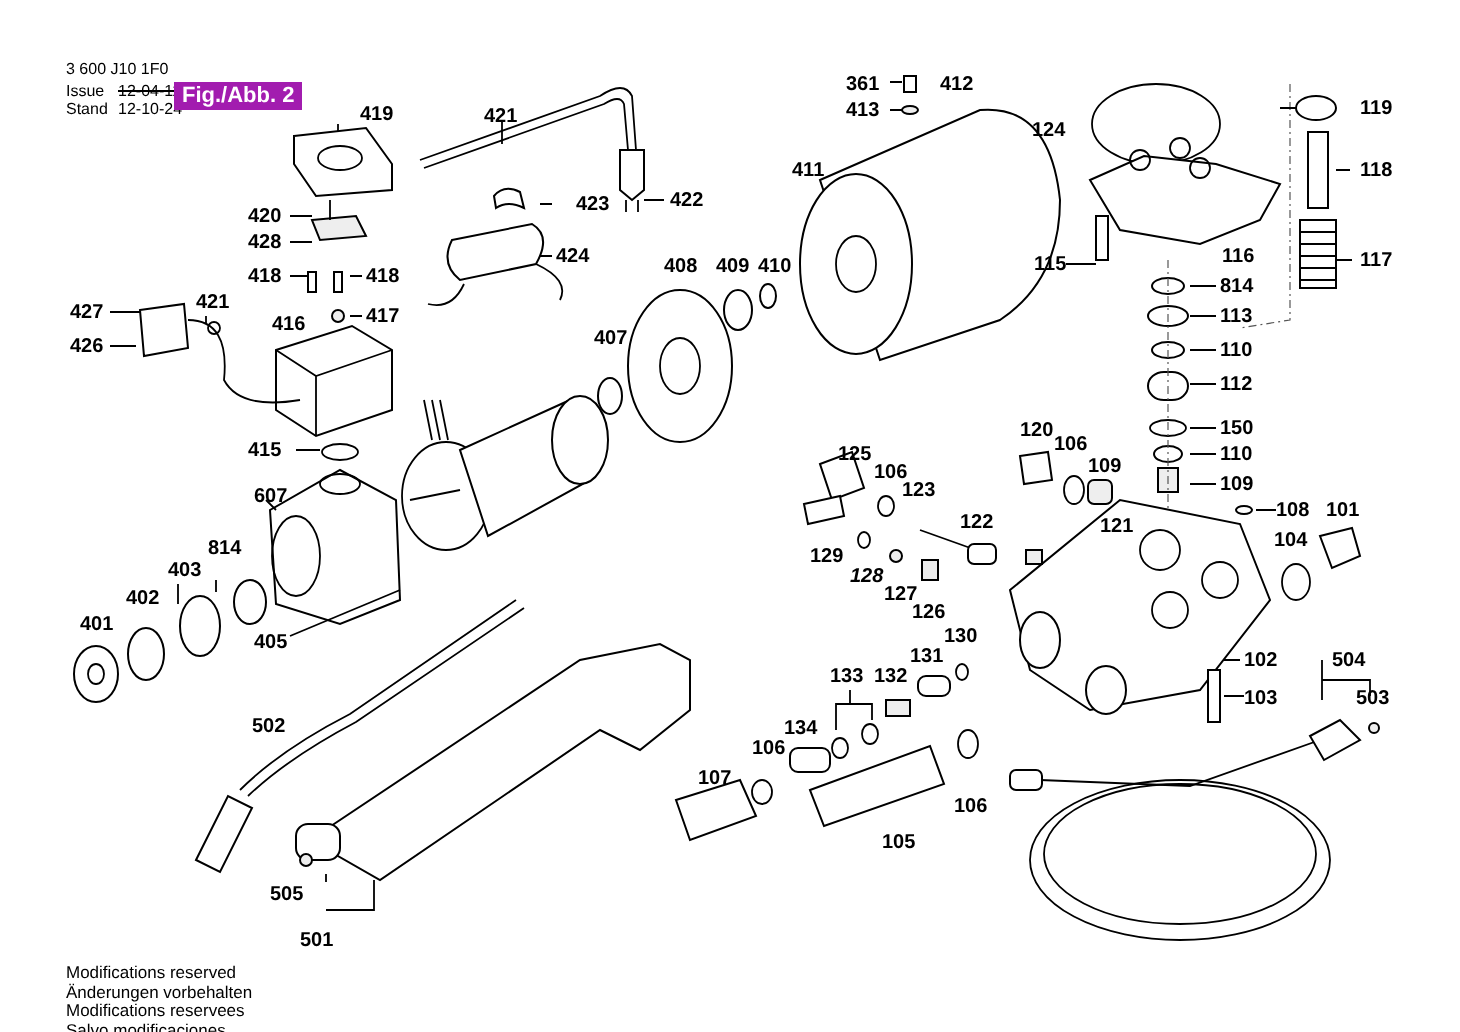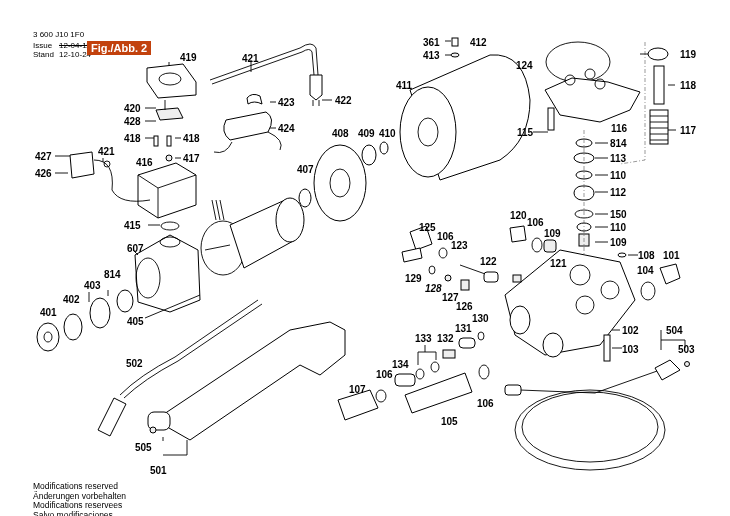--- a/index.html
+++ b/index.html
@@ -1,19 +1,19 @@
 <!DOCTYPE html>
 <html><head>
 <meta charset="utf-8">
 <style>
   html, body { margin: 0; padding: 0; background: #ffffff; }
   body { width: 730px; height: 516px; position: relative; overflow: hidden;
          font-family: "Liberation Sans", sans-serif; color: #000; }
   .hdr { position: absolute; font-size: 8px; line-height: 9px; }
-  .fig { position: absolute; left: 87px; top: 41px; background: #c2410c; color: #fff;
+  .fig { position: absolute; left: 87px; top: 41px; background: #a21caf; color: #fff;
          font-weight: bold; font-size: 11px; padding: 1px 4px; line-height: 12px; }
   .strike { text-decoration: line-through; }
   .footer { position: absolute; left: 33px; top: 482px; font-size: 8.5px; line-height: 9.5px; }
   .lbl { position: absolute; font-size: 10px; font-weight: bold; line-height: 11px; white-space: nowrap; }
   svg.art { position: absolute; left: 0; top: 0; }
   .ln { stroke: #000; stroke-width: 0.9; fill: none; }
   .pt { stroke: #000; stroke-width: 1; fill: #fff; }
   .pg { stroke: #000; stroke-width: 1; fill: #eee; }
   .dash { stroke: #555; stroke-width: 0.6; fill: none; stroke-dasharray: 4 2 1 2; }
 </style>
@@ -209,21 +209,21 @@
     <path d="M595 143 L608 143 M595 158 L608 158 M595 175 L608 175 M595 192 L608 192 M595 214 L608 214 M595 227 L608 227 M595 242 L608 242 M628 255 L638 255"></path>
     <path d="M612 330 L620 330 M612 348 L622 348"></path>
     <path d="M163 437 L163 441 M163 455 L187 455 L187 440"></path>
     <path d="M661 330 L661 340 L685 340 L685 348 M661 340 L661 350"></path>
     <path d="M425 345 L425 352 L436 352 L436 360 M425 352 L418 352 L418 365"></path>
   </g>
 </svg>
 
 <div class="lbl" style="left:180px;top:52px;">419</div>
 <div class="lbl" style="left:242px;top:53px;">421</div>
-<div class="lbl" style="left:278px;top:97px;text-align:center;">423</div>
+<div class="lbl" style="left:288px;top:97px;text-align:center;">423</div>
 <div class="lbl" style="left:278px;top:123px;">424</div>
 <div class="lbl" style="left:335px;top:95px;">422</div>
 <div class="lbl" style="left:124px;top:103px;">420</div>
 <div class="lbl" style="left:124px;top:116px;">428</div>
 <div class="lbl" style="left:124px;top:133px;">418</div>
 <div class="lbl" style="left:183px;top:133px;">418</div>
 <div class="lbl" style="left:183px;top:153px;">417</div>
 <div class="lbl" style="left:35px;top:151px;">427</div>
 <div class="lbl" style="left:98px;top:146px;">421</div>
 <div class="lbl" style="left:35px;top:168px;">426</div>

